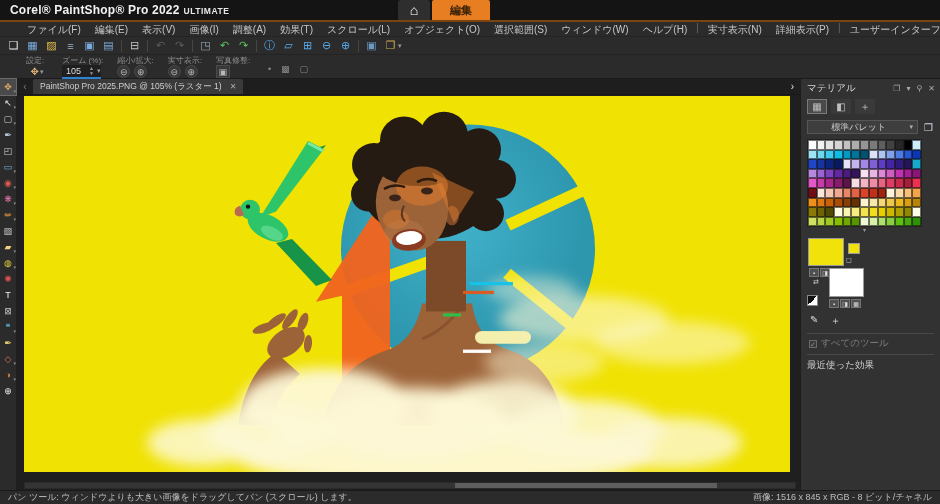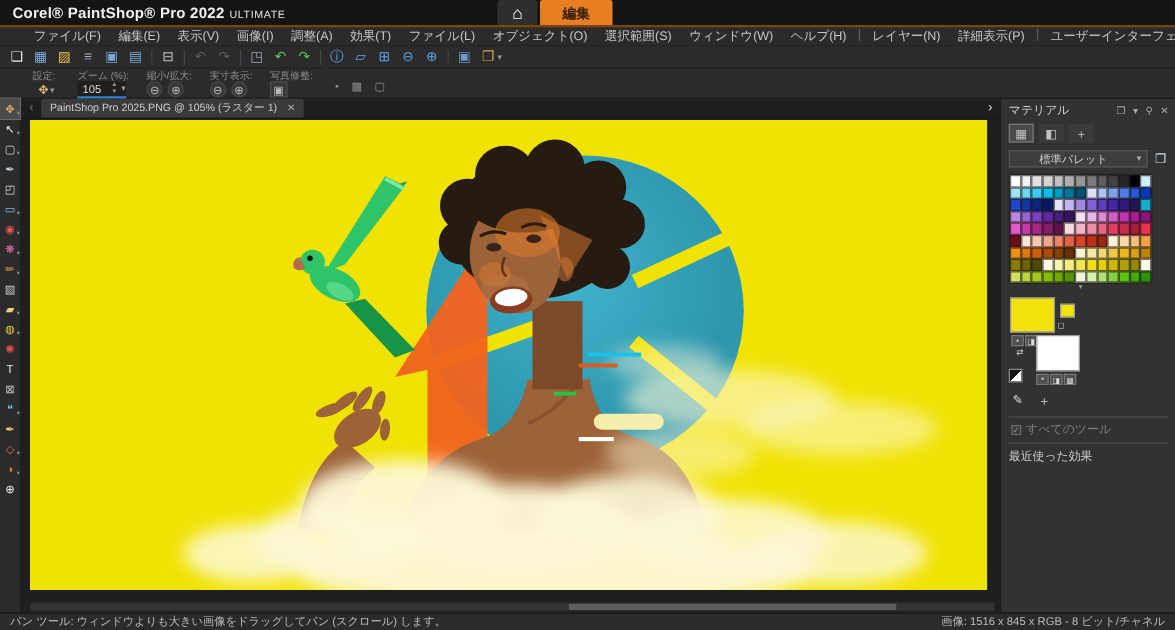--- a/index.html
+++ b/index.html
@@ -4,21 +4,21 @@
 <style>
   * { margin:0; padding:0; box-sizing:border-box; }
   html,body { width:940px; height:504px; overflow:hidden; background:#1c1c1c;
     font-family:"Liberation Sans", sans-serif; -webkit-font-smoothing:antialiased; }
   #window { width:940px; height:504px; display:flex; flex-direction:column; background:#1c1c1c; }
 
   
   #titlebar { height:22px; background:#141414; display:flex; align-items:stretch;
     border-bottom:2px solid #7a4312; position:relative; }
   #app-title { color:#f2f2f2; font-size:12px; font-weight:bold; line-height:20px; padding-left:10px; letter-spacing:.2px; white-space:nowrap;}
-  #app-title .ult { font-size:8.5px; font-weight:normal; color:#e8e8e8; margin-left:4px; letter-spacing:.5px;}
+  #app-title .ult { font-size:8.5px; font-weight:bold; color:#e8e8e8; margin-left:4px; letter-spacing:.5px;}
   #ws-tabs { position:absolute; left:398px; top:0; height:20px; display:flex; }
   .ws-home { width:32px; background:#2e2e2e; display:flex; align-items:center; justify-content:center;
     color:#ffffff; font-size:14px; border-radius:3px 3px 0 0; margin-right:2px; cursor:default;}
   .ws-tab { width:96px; background:#232323; color:#8f8f8f; font-size:11px; display:flex;
     align-items:center; justify-content:center; margin-right:2px; border-radius:2px 2px 0 0;}
   .ws-tab.active { background:#e87e22; color:#3a2206; width:58px; font-weight:bold;}
 
   
   #menubar { height:15px; background:#2b2b2b; display:flex; align-items:flex-start;
     font-size:10px; color:#c6c6c6; padding-left:20px; border-bottom:1px solid #242424; white-space:nowrap;}
@@ -125,27 +125,27 @@
     </div>
   </div>
 
   <div id="menubar">
       <span class="menu-item">ファイル(F)</span>
       <span class="menu-item">編集(E)</span>
       <span class="menu-item">表示(V)</span>
       <span class="menu-item">画像(I)</span>
       <span class="menu-item">調整(A)</span>
       <span class="menu-item">効果(T)</span>
-      <span class="menu-item">ファイル(L)</span>
+      <span class="menu-item">スクロール(L)</span>
       <span class="menu-item">オブジェクト(O)</span>
       <span class="menu-item">選択範囲(S)</span>
       <span class="menu-item">ウィンドウ(W)</span>
       <span class="menu-item">ヘルプ(H)</span>
       <span class="menu-sep">|</span>
-      <span class="menu-item">レイヤー(N)</span>
+      <span class="menu-item">実寸表示(N)</span>
       <span class="menu-item">詳細表示(P)</span>
       <span class="menu-sep">|</span>
       <span class="menu-item">ユーザーインターフェイス(U)</span>
     </div>
 
   <div id="stdbar">
       <span class="tb-icon" style="color: rgb(230, 230, 230);">❏</span>
       <span class="tb-icon" style="color: rgb(120, 170, 220);">▦</span>
       <span class="tb-icon" style="color: rgb(232, 194, 74);">▨</span>
       <span class="tb-icon" style="color: rgb(159, 180, 196);">≡</span>

